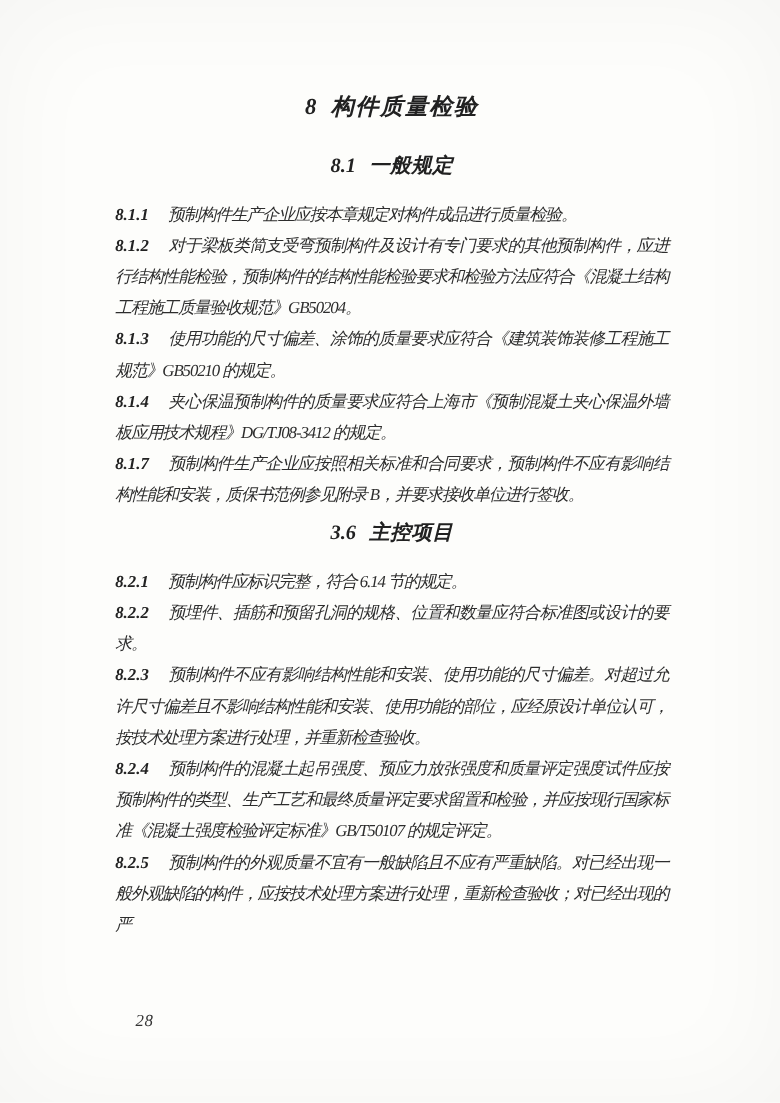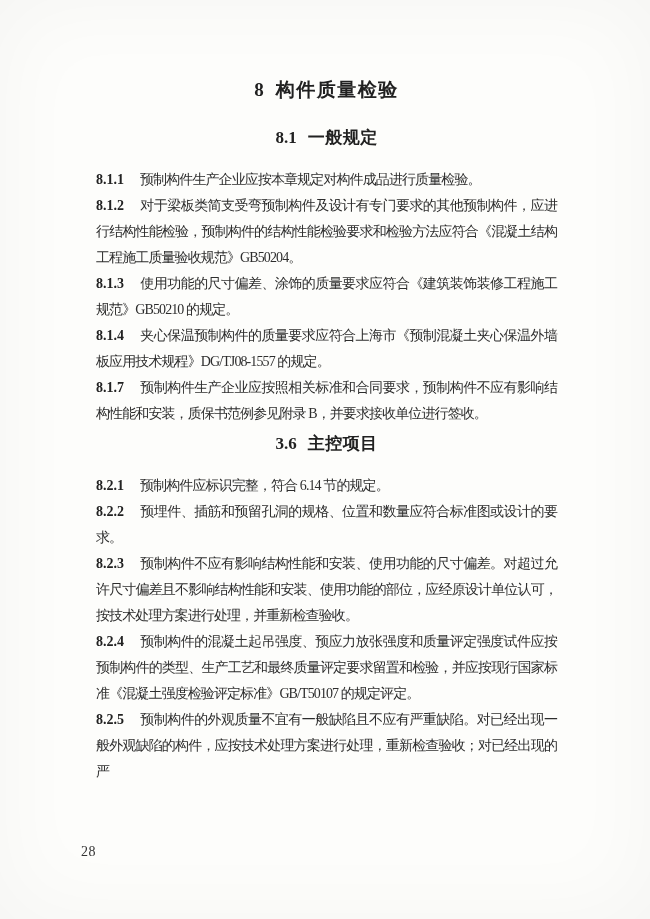--- a/index.html
+++ b/index.html
@@ -11,20 +11,21 @@
     position: relative;
     width: 650px;
     height: 919px;
     box-sizing: border-box;
     background: #fdfdfb;
     box-shadow: inset 0 0 90px rgba(0,0,0,0.035);
     padding: 80px 93px 0 96px;
     font-family: "Liberation Serif", "DejaVu Serif", serif;
     color: #2d2d2d;
     overflow: hidden;
+    font-style: italic;
   }
   .doc-title {
     margin: 0;
     font-size: 19px;
     line-height: 20px;
     font-weight: 700;
     text-align: center;
     letter-spacing: 1.5px;
     color: #212121;
   }
@@ -58,42 +59,42 @@
     color: #2d2d2d;
   }
   .clause .cnum {
     font-weight: 700;
     letter-spacing: 0;
     margin-right: 16px;
     color: #222222;
   }
   .page-number {
     position: absolute;
-    left: 81px;
+    left: 113px;
     top: 844px;
     font-size: 14px;
     letter-spacing: 0.5px;
     color: #333333;
   }
 </style>
 </head>
 <body>
 
 <div class="page">
   <h1 class="doc-title">
     <span class="num">8</span><span>构件质量检验</span>
   </h1>
 
   <div id="sections">
       <section class="section">
         <h2 class="section-heading"><span class="num">8.1</span><span>一般规定</span></h2>
         <p class="clause"><b class="cnum">8.1.1</b><span>预制构件生产企业应按本章规定对构件成品进行质量检验。</span></p>
         <p class="clause"><b class="cnum">8.1.2</b><span>对于梁板类简支受弯预制构件及设计有专门要求的其他预制构件，应进行结构性能检验，预制构件的结构性能检验要求和检验方法应符合《混凝土结构工程施工质量验收规范》GB50204。</span></p>
         <p class="clause"><b class="cnum">8.1.3</b><span>使用功能的尺寸偏差、涂饰的质量要求应符合《建筑装饰装修工程施工规范》GB50210 的规定。</span></p>
-        <p class="clause"><b class="cnum">8.1.4</b><span>夹心保温预制构件的质量要求应符合上海市《预制混凝土夹心保温外墙板应用技术规程》DG/TJ08-1557 的规定。</span></p>
+        <p class="clause"><b class="cnum">8.1.4</b><span>夹心保温预制构件的质量要求应符合上海市《预制混凝土夹心保温外墙板应用技术规程》DG/TJ08-3412 的规定。</span></p>
         <p class="clause"><b class="cnum">8.1.7</b><span>预制构件生产企业应按照相关标准和合同要求，预制构件不应有影响结构性能和安装，质保书范例参见附录 B，并要求接收单位进行签收。</span></p>
       </section>
       <section class="section">
         <h2 class="section-heading"><span class="num">3.6</span><span>主控项目</span></h2>
         <p class="clause"><b class="cnum">8.2.1</b><span>预制构件应标识完整，符合 6.14 节的规定。</span></p>
         <p class="clause"><b class="cnum">8.2.2</b><span>预埋件、插筋和预留孔洞的规格、位置和数量应符合标准图或设计的要求。</span></p>
         <p class="clause"><b class="cnum">8.2.3</b><span>预制构件不应有影响结构性能和安装、使用功能的尺寸偏差。对超过允许尺寸偏差且不影响结构性能和安装、使用功能的部位，应经原设计单位认可，按技术处理方案进行处理，并重新检查验收。</span></p>
         <p class="clause"><b class="cnum">8.2.4</b><span>预制构件的混凝土起吊强度、预应力放张强度和质量评定强度试件应按预制构件的类型、生产工艺和最终质量评定要求留置和检验，并应按现行国家标准《混凝土强度检验评定标准》GB/T50107 的规定评定。</span></p>
         <p class="clause"><b class="cnum">8.2.5</b><span>预制构件的外观质量不宜有一般缺陷且不应有严重缺陷。对已经出现一般外观缺陷的构件，应按技术处理方案进行处理，重新检查验收；对已经出现的严</span></p>
       </section>

